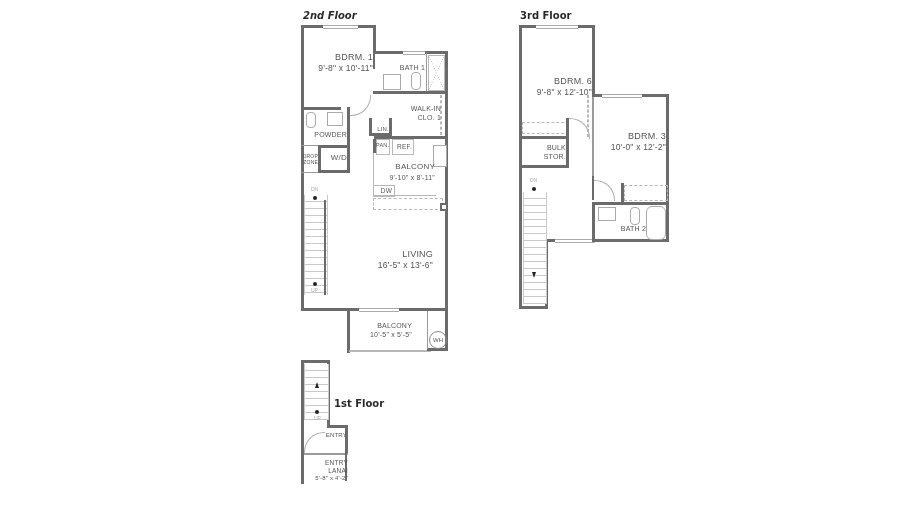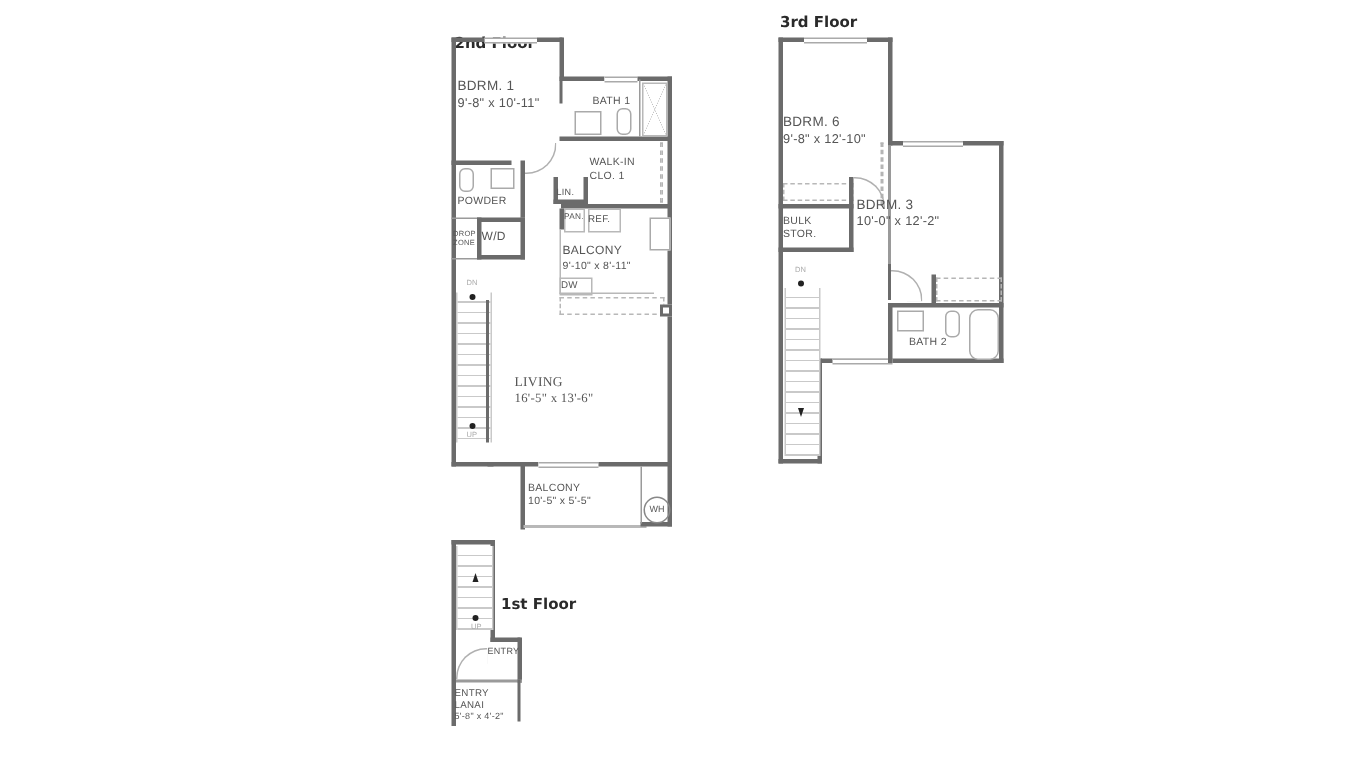--- a/index.html
+++ b/index.html
@@ -3,38 +3,38 @@
 <meta charset="utf-8">
 <style>
   html, body { margin:0; padding:0; background:#ffffff; }
   body { width:900px; height:510px; position:relative; overflow:hidden; font-family:"Liberation Sans", sans-serif; color:#555; }
   .abs { position:absolute; }
   .wall { position:absolute; background:#6b6b6b; }
   .thin { position:absolute; background:#9a9a9a; }
   .dash { position:absolute; border:1px dashed #b5b5b5; }
   .line { position:absolute; border:1px solid #b8b8b8; }
   .floor-title { position:absolute; font-weight:bold; font-size:10px; color:#2a2a2a; font-family:"DejaVu Sans", sans-serif; }
-  .room { position:absolute; text-align:left; color:#555; font-size:9px; line-height:1.35; letter-spacing:0.2px; }
+  .room { position:absolute; text-align:right; color:#555; font-size:9px; line-height:1.35; letter-spacing:0.2px; }
   .room .n { display:block; }
   .room .d { display:block; font-size:8.5px; }
   .small { font-size:7px; }
   .tiny { font-size:5px; line-height:1.1; }
   .stairs { position:absolute; background:repeating-linear-gradient(to bottom, #fff 0, #fff 6px, #c9c9c9 6px, #c9c9c9 7px); border-left:1px solid #c9c9c9; border-right:1px solid #c9c9c9; }
   .arrow { position:absolute; width:0; height:0; }
   .dot { position:absolute; width:4px; height:4px; border-radius:50%; background:#222; }
   .door-arc { position:absolute; border:1px solid #b0b0b0; }
   .window { position:absolute; background:#fff; border-top:1px solid #aaa; border-bottom:1px solid #aaa; }
   .fixture { position:absolute; border:1px solid #aaa; background:#fff; }
   .wh { position:absolute; width:16px; height:16px; border:1px solid #888; border-radius:50%; font-size:6px; text-align:center; line-height:16px; color:#555; }
 </style>
 </head>
 <body>
 
 <div>
-  <div class="floor-title" style="left:303px;top:24px;">2nd Floor</div>
+  <div class="floor-title" style="left:303px;top:10px;font-style:italic;">2nd Floor</div>
 
   <div class="wall" style="left:301px;top:25px;width:3px;height:286px;"></div>
   <div class="wall" style="left:301px;top:25px;width:22px;height:3px;"></div>
   <div class="window" style="left:323px;top:25px;width:35px;height:2px;"></div>
   <div class="wall" style="left:358px;top:25px;width:17px;height:3px;"></div>
   <div class="wall" style="left:373px;top:25px;width:3px;height:28px;"></div>
   <div class="wall" style="left:373px;top:51px;width:30px;height:3px;"></div>
   <div class="window" style="left:403px;top:51px;width:22px;height:2px;"></div>
   <div class="wall" style="left:425px;top:51px;width:23px;height:3px;"></div>
   <div class="wall" style="left:445px;top:51px;width:3px;height:300px;"></div>
@@ -121,21 +121,21 @@
     <span class="n">DROP</span>
     <span class="n">ZONE</span>
   </div>
   <div class="room" style="left:375px;top:162px;width:60px;font-size:8px;">
     <span class="n">BALCONY</span>
     <span class="d" style="font-size:7px;">9'-10" x 8'-11"</span>
   </div>
   <div class="room" style="left:374px;top:187px;width:18px;font-size:6.5px;">
     <span class="n">DW</span>
   </div>
-  <div class="room" style="left:343px;top:248px;width:80px;font-family:Liberation Serif, serif;">
+  <div class="room" style="left:353px;top:248px;width:80px;">
     <span class="n">LIVING</span>
     <span class="d">16'-5" x 13'-6"</span>
   </div>
   <div class="room small" style="left:352px;top:321px;width:60px;">
     <span class="n">BALCONY</span>
     <span class="d" style="font-size:7px;">10'-5" x 5'-5"</span>
   </div>
   <div class="wh" style="left:429px;top:331px;">WH</div>
 </div>
 
@@ -176,21 +176,21 @@
 
   <div class="stairs" style="left:523px;top:192px;width:22px;height:112px;"></div>
   <div class="dot" style="left:532px;top:187px;"></div>
   <div class="abs tiny" style="left:530px;top:178px;color:#aaa;">DN</div>
   <div class="arrow" style="left:532px;top:272px;border-left:2px solid transparent;border-right:2px solid transparent;border-top:6px solid #222;"></div>
 
   <div class="room" style="left:522px;top:75px;width:70px;">
     <span class="n">BDRM. 6</span>
     <span class="d">9'-8" x 12'-10"</span>
   </div>
-  <div class="room" style="left:571px;top:130px;width:70px;">
+  <div class="room" style="left:596px;top:130px;width:70px;">
     <span class="n">BDRM. 3</span>
     <span class="d">10'-0" x 12'-2"</span>
   </div>
   <div class="room small" style="left:522px;top:143px;width:44px;">
     <span class="n">BULK</span>
     <span class="n">STOR.</span>
   </div>
   <div class="room small" style="left:606px;top:224px;width:40px;">
     <span class="n">BATH 2</span>
   </div>

